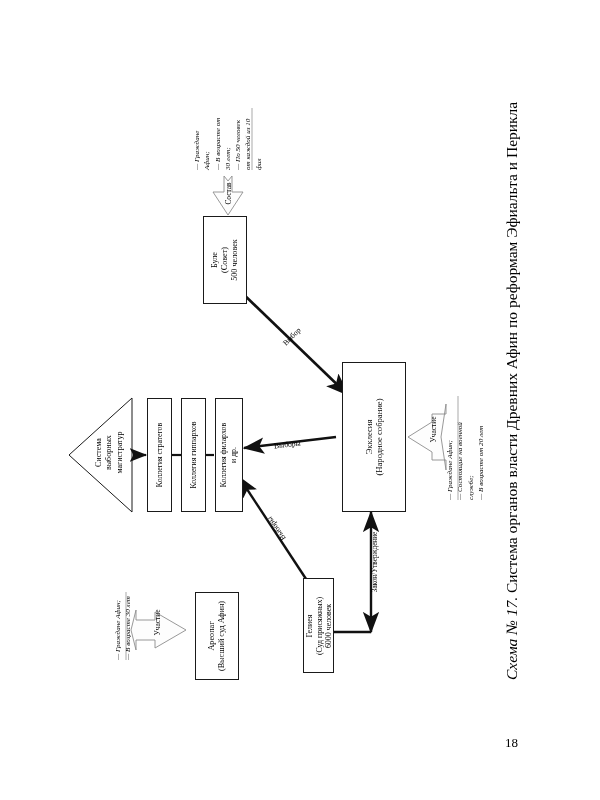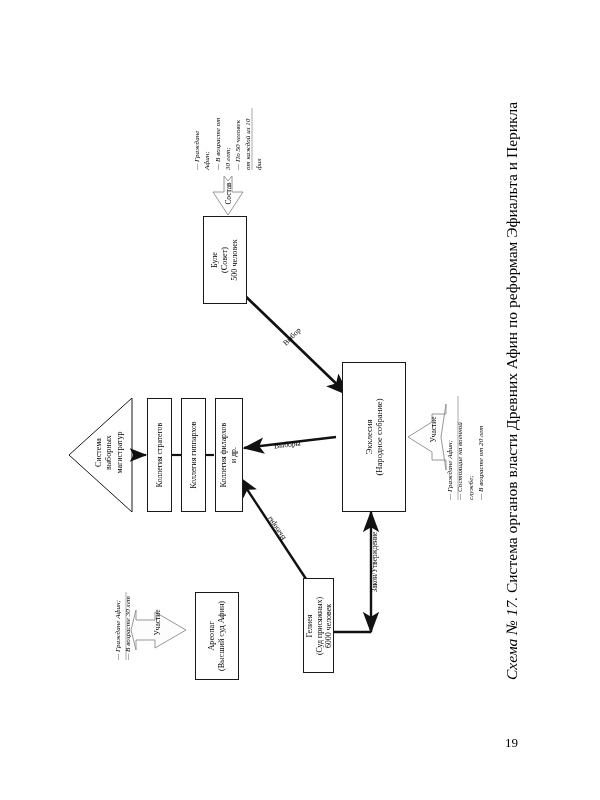--- a/index.html
+++ b/index.html
@@ -254,15 +254,15 @@
   </div>
 
   <div class="lbl" style="left:345px; top:558px; transform:rotate(-90deg); font-size:7.2px;">
     <span>Закон/Утверждение</span>
   </div>
 
   <div id="caption">
     <span class="ital">Схема № 17.</span><span> Система органов власти Древних Афин по реформам Эфиальта и Перикла</span>
   </div>
 
-  <div id="pageno">19</div>
+  <div id="pageno">18</div>
 
 </div>
 
 </body></html>

